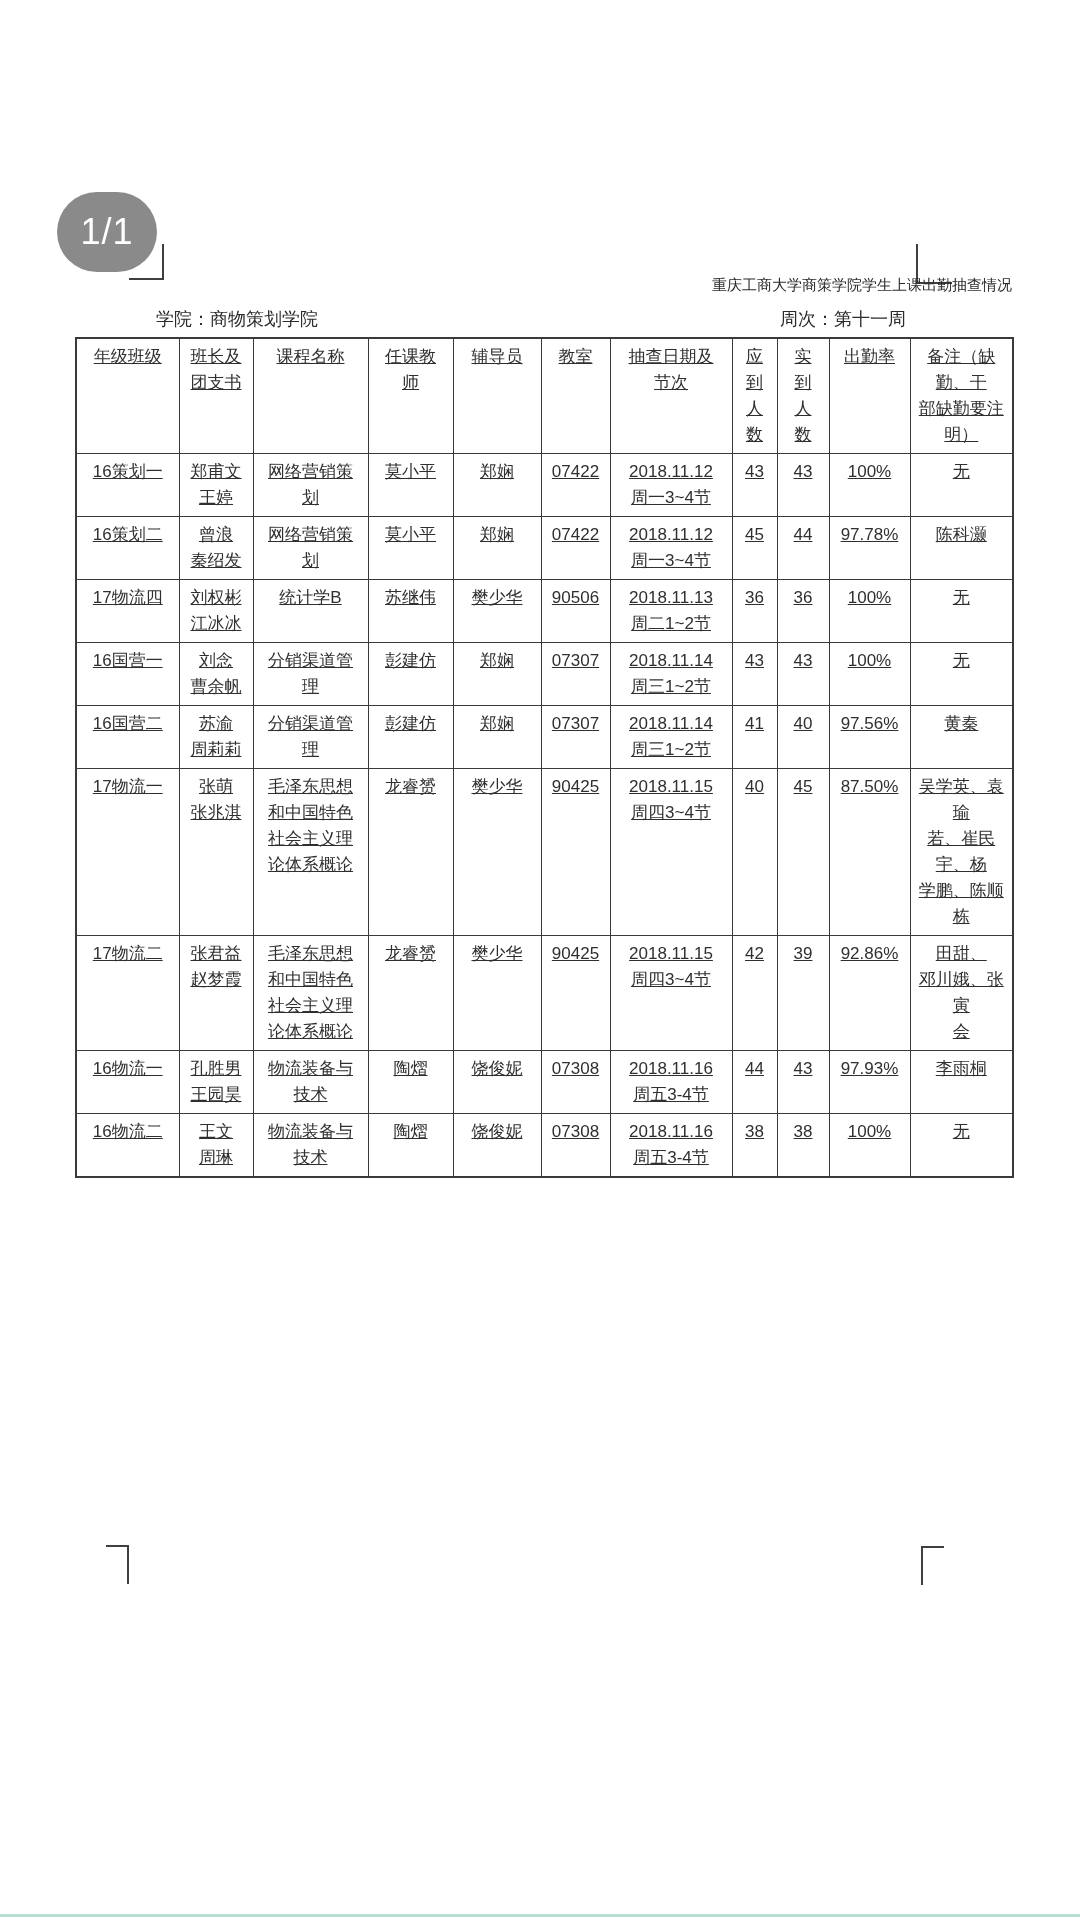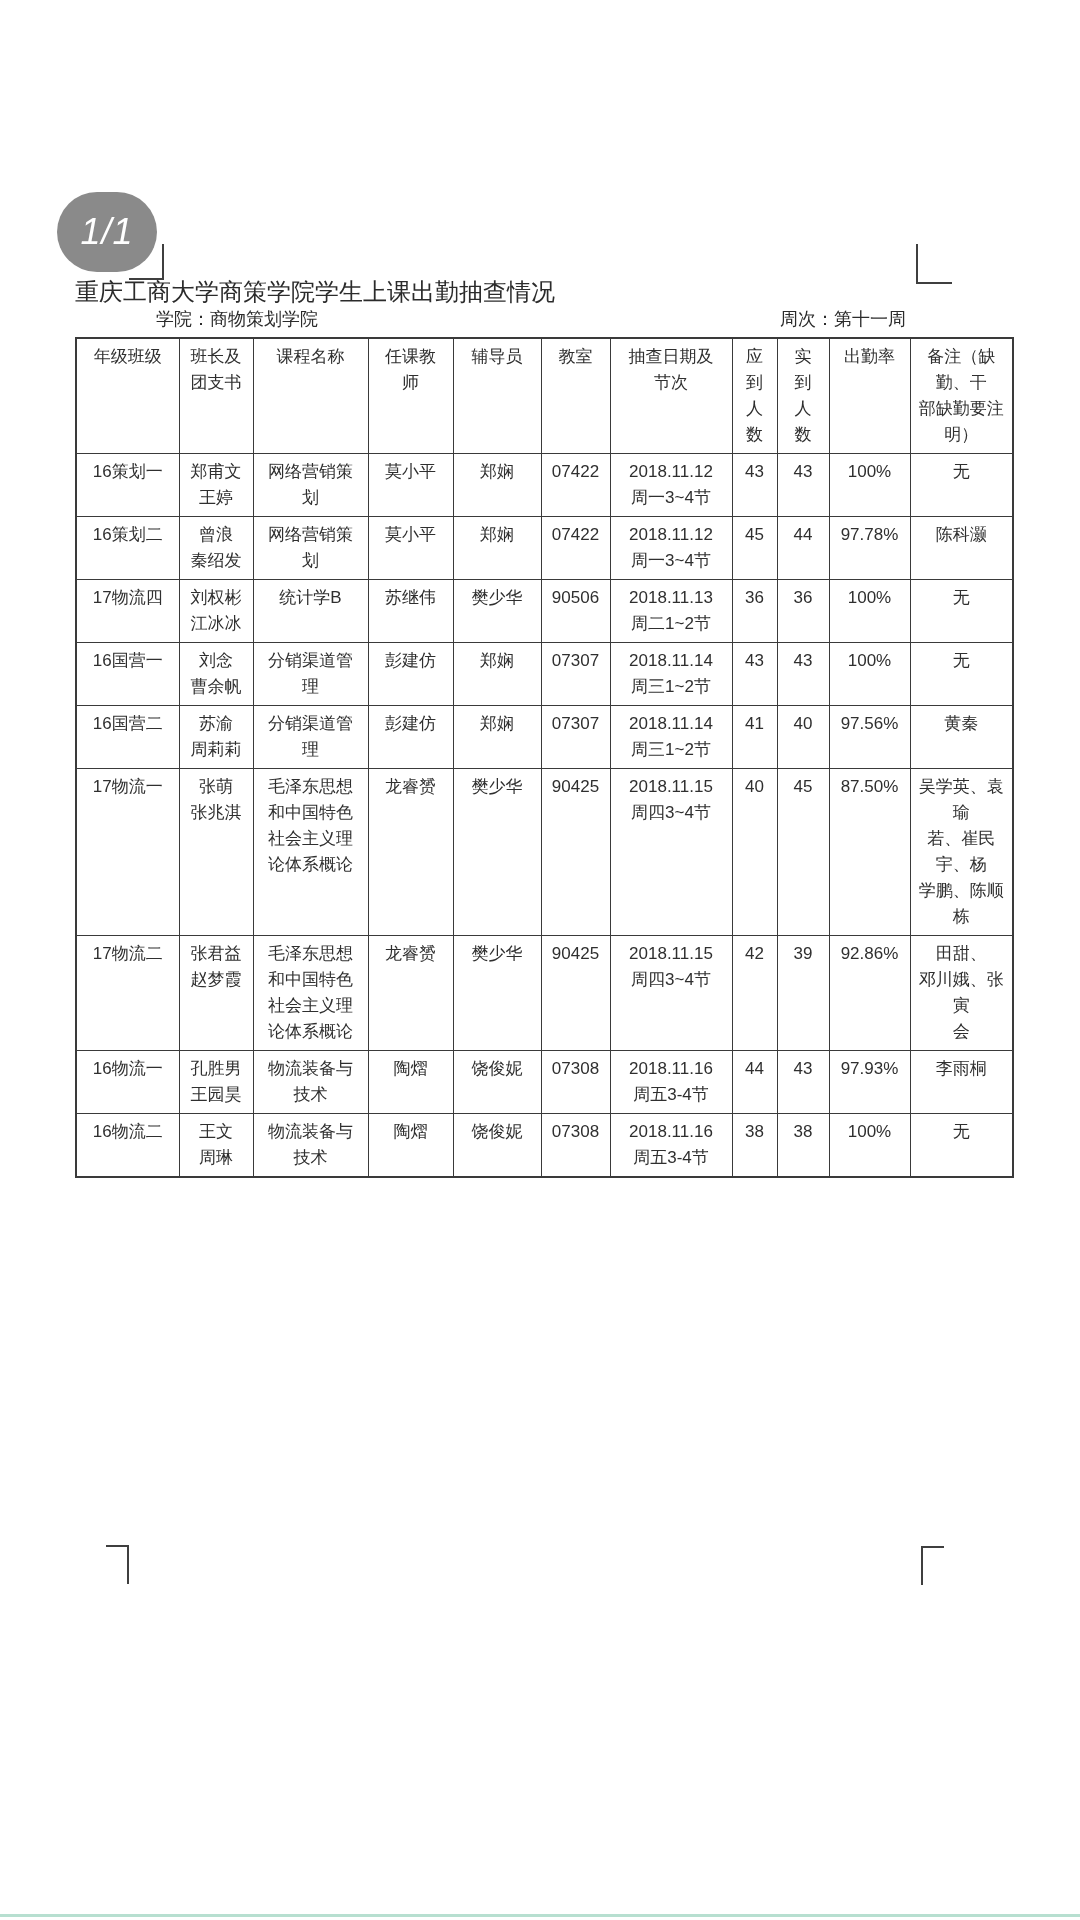--- a/index.html
+++ b/index.html
@@ -24,41 +24,40 @@
     width: 100px;
     height: 80px;
     background: #8a8a8a;
     border-radius: 42px;
     color: #ffffff;
     font-size: 36px;
     display: flex;
     align-items: center;
     justify-content: center;
     letter-spacing: 1px;
-    font-style: italic;
   }
 
   
   .mark { position: absolute; }
   .mark-tl { left: 129px; top: 244px; width: 33px; height: 34px;
              border-right: 2px solid #3f3f3f; border-bottom: 2px solid #3f3f3f; }
   .mark-tr { left: 916px; top: 244px; width: 34px; height: 38px;
              border-left: 2px solid #3f3f3f; border-bottom: 2px solid #3f3f3f; }
   .mark-bl { left: 106px; top: 1545px; width: 21px; height: 37px;
              border-top: 2px solid #3f3f3f; border-right: 2px solid #3f3f3f; }
   .mark-br { left: 921px; top: 1546px; width: 21px; height: 37px;
              border-top: 2px solid #3f3f3f; border-left: 2px solid #3f3f3f; }
 
   .doc-title {
     position: absolute;
     left: 75px;
     top: 276px;
     width: 937px;
-    text-align: left;
-    font-size: 24px;
+    text-align: right;
+    font-size: 15px;
     color: #2b2b2b;
   }
 
   .meta-line {
     position: absolute;
     left: 156px;
     top: 307px;
     width: 750px;
     display: flex;
     justify-content: space-between;
@@ -67,20 +66,21 @@
   }
 
   table.attendance {
     position: absolute;
     left: 75px;
     top: 337px;
     width: 937px;
     border-collapse: collapse;
     table-layout: fixed;
     border: 2px solid #3a3a3a;
+    text-decoration: underline;
   }
   table.attendance th,
   table.attendance td {
     border: 1px solid #3a3a3a;
     vertical-align: top;
     text-align: center;
     white-space: pre-line;
     font-size: 17px;
     font-weight: normal;
     line-height: 26px;

